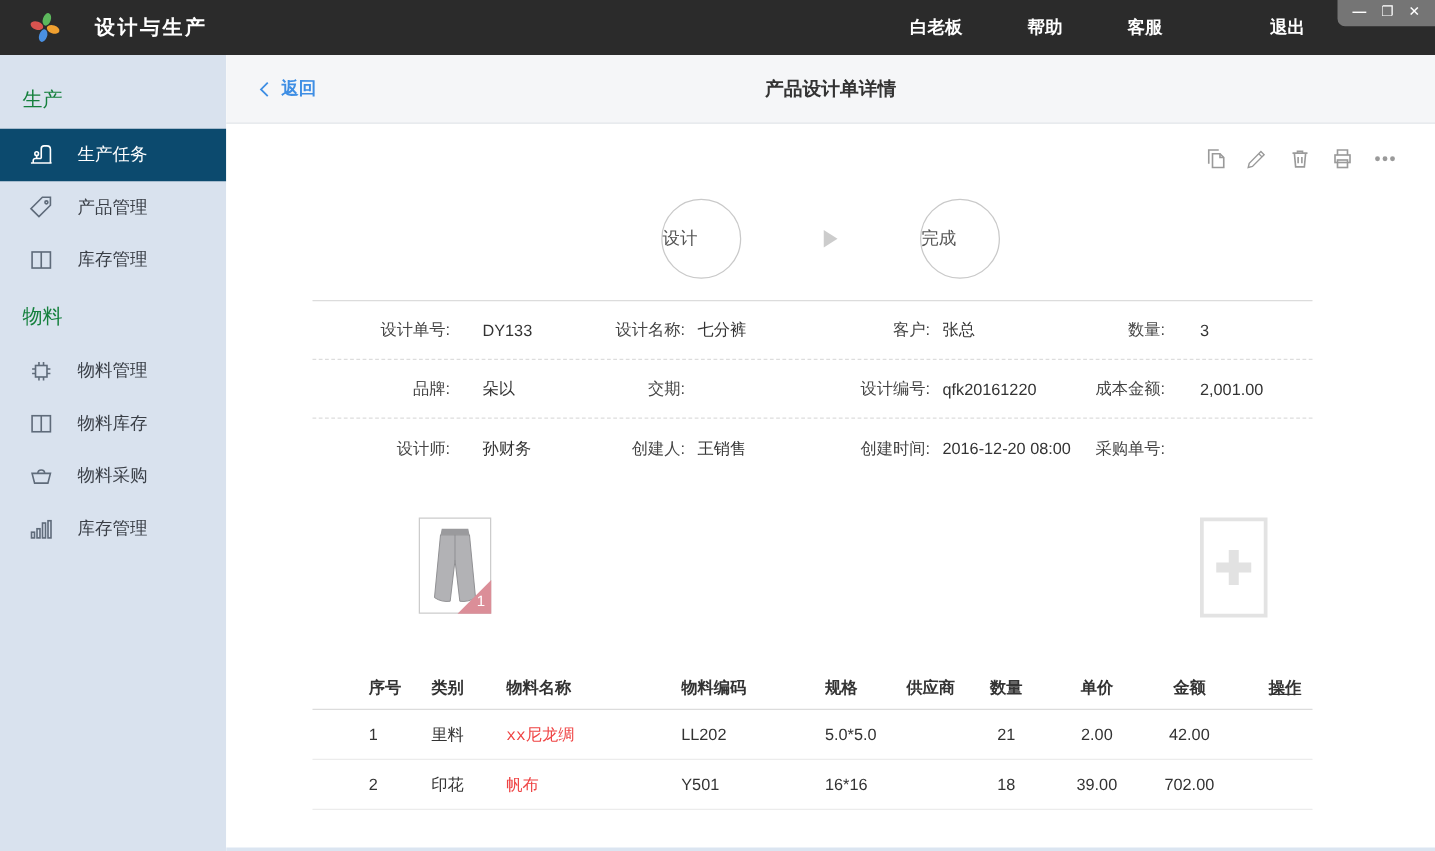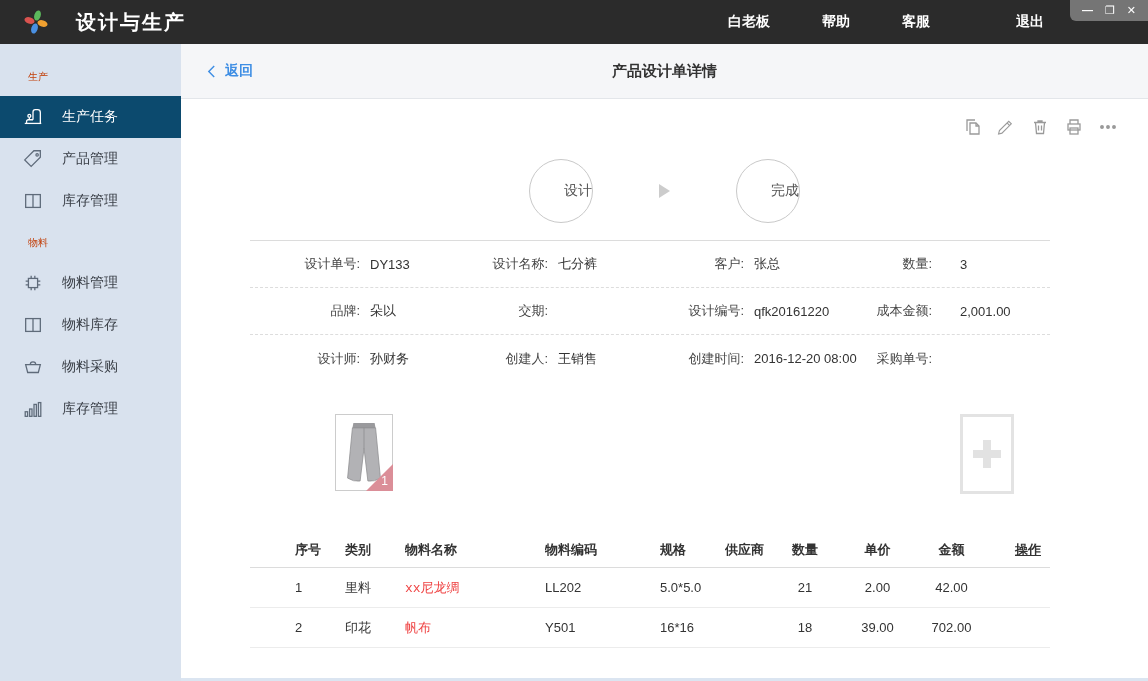--- a/index.html
+++ b/index.html
@@ -4,35 +4,35 @@
 <style>
   * { box-sizing: border-box; margin: 0; padding: 0; }
   html,body { width:1148px; height:681px; overflow:hidden;
     font-family:"Liberation Sans","DejaVu Sans",sans-serif; background:#fff; }
   .app { width:1148px; height:681px; display:flex; flex-direction:column; }
 
   
   .topbar { flex:0 0 44px; background:#2b2b2b; display:flex; align-items:center;
     color:#fff; position:relative; }
   .logo { margin-left:22px; width:28px; height:28px; }
-  .app-title { margin-left:26px; font-size:20px; font-weight:bold; letter-spacing:2px; }
+  .app-title { margin-left:26px; font-size:16px; font-weight:bold; letter-spacing:2px; }
   .topbar-links { margin-left:auto; display:flex; align-items:center; margin-right:78px; }
   .topbar-link { font-size:14px; font-weight:bold; padding:0 26px; cursor:pointer; }
   .topbar-link.exit { margin-left:34px; }
   .win-controls { position:absolute; top:0; right:0; width:78px; height:21px;
     background:#757575; border-radius:0 0 0 6px; display:flex; align-items:center;
     justify-content:space-evenly; font-size:11px; color:#fff; }
   .win-btn { cursor:pointer; line-height:1; font-weight:bold; }
 
   
   .body { flex:1; display:flex; min-height:0; }
 
   
   .sidebar { flex:0 0 181px; background:#d9e2ee; padding-top:12px; color:#3a3f47; }
-  .section-title { padding:14px 0 12px 28px; font-size:10px; color:#c2410c; }
+  .section-title { padding:14px 0 12px 18px; font-size:16px; color:#15803d; }
   .nav-item { height:42px; display:flex; align-items:center; padding-left:22px;
     gap:18px; font-size:14px; cursor:pointer; color:#3a3f47; }
   .nav-item.active { background:#0c4a6e; color:#fff; }
   .nav-icon { width:22px; height:22px; flex:0 0 22px; color:#5f6b7a; }
   .nav-item.active .nav-icon { color:#fff; }
   .nav-icon svg { width:100%; height:100%; stroke:currentColor; fill:none; stroke-width:1.4; }
 
   
   .main { flex:1; display:flex; flex-direction:column; background:#fff; position:relative; min-width:0; }
   .main-header { flex:0 0 55px; background:#f5f6f8; border-bottom:1px solid #e3e6ea;
@@ -44,35 +44,35 @@
     font-size:15px; font-weight:bold; color:#333; }
 
   .doc-toolbar { display:flex; justify-content:flex-end; align-items:center;
     gap:14px; margin:18px 30px 0 0; }
   .tool-icon { width:20px; height:20px; cursor:pointer; color:#9a9a9a; }
   .tool-icon svg { width:100%; height:100%; stroke:currentColor; fill:none; stroke-width:1.3; }
 
   
   .workflow { display:flex; align-items:center; justify-content:center; gap:40px; margin-top:22px; }
   .step-circle { width:64px; height:64px; border:1px solid #c9c9c9; border-radius:50%;
-    display:flex; align-items:center; justify-content:flex-end; font-size:14px; color:#555;
+    display:flex; align-items:center; justify-content:flex-start; font-size:14px; color:#555;
     background:#fff; }
   .flow-arrow { width:0; height:0; border-left:11px solid #ccc;
     border-top:7px solid transparent; border-bottom:7px solid transparent; margin:0 26px; }
 
   .divider { width:800px; margin:17px 0 0 69px; border-top:1px solid #dcdcdc; }
 
   
   .details { width:800px; margin-left:69px; font-size:13px; }
   .details-row { display:flex; height:47px; align-items:center; border-bottom:1px dashed #ddd; }
   .details-row:last-child { border-bottom:none; }
   .detail-cell { display:flex; align-items:center; }
   .detail-cell .lbl { text-align:right; color:#454545; }
   .detail-cell .val { margin-left:10px; color:#333; }
-  .c1 { width:180px; } .c1 .lbl { width:110px; }
+  .c1 { width:180px;gap:16px; } .c1 .lbl { width:110px; }
   .c2 { width:212px; } .c2 .lbl { width:118px; }
   .c3 { width:230px; } .c3 .lbl { width:102px; }
   .c4 { width:178px;gap:18px; } .c4 .lbl { width:60px; }
 
   
   .images { width:800px; margin-left:69px; position:relative; height:150px; }
   .thumb { position:absolute; left:85px; top:32px; width:58px; height:77px;
     border:1px solid #ccc; background:#fff; cursor:pointer; }
   .thumb svg { width:100%; height:100%; display:block; }
   .thumb-badge { position:absolute; right:-1px; bottom:-1px; width:0; height:0;

